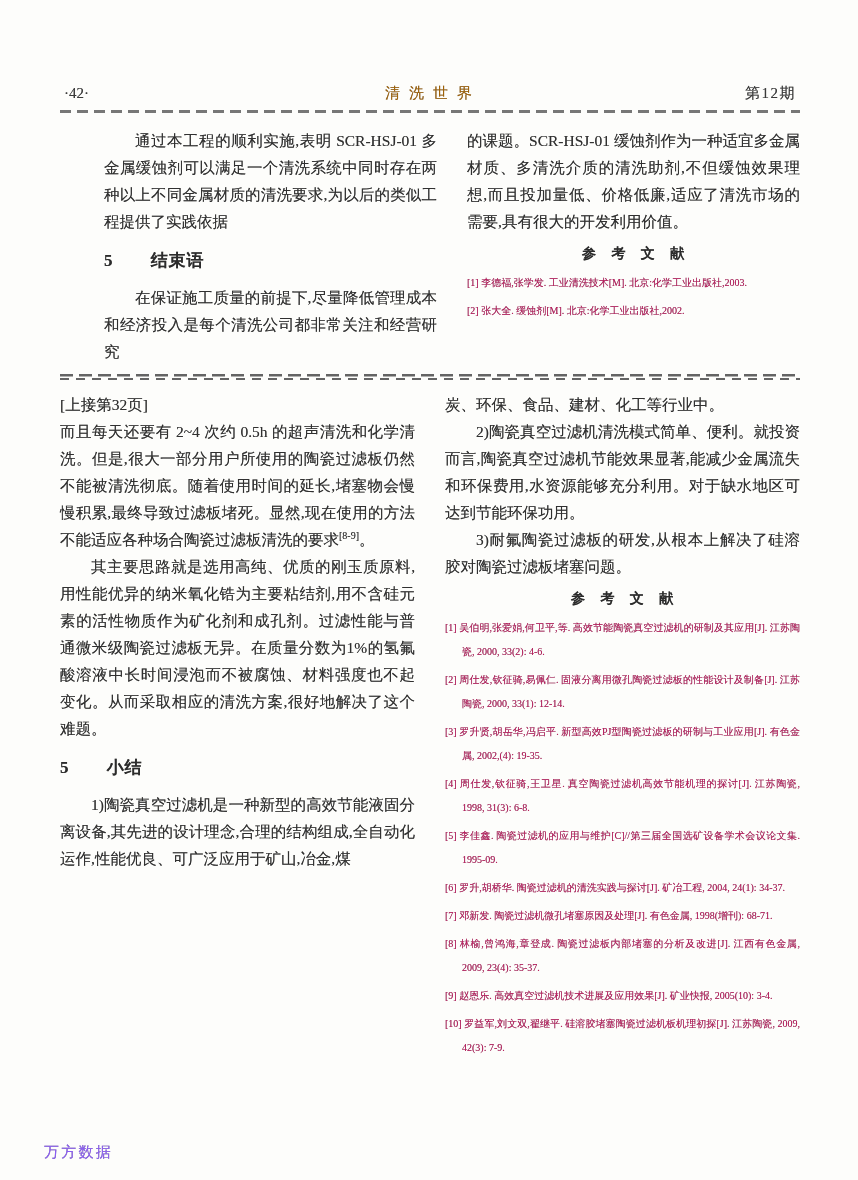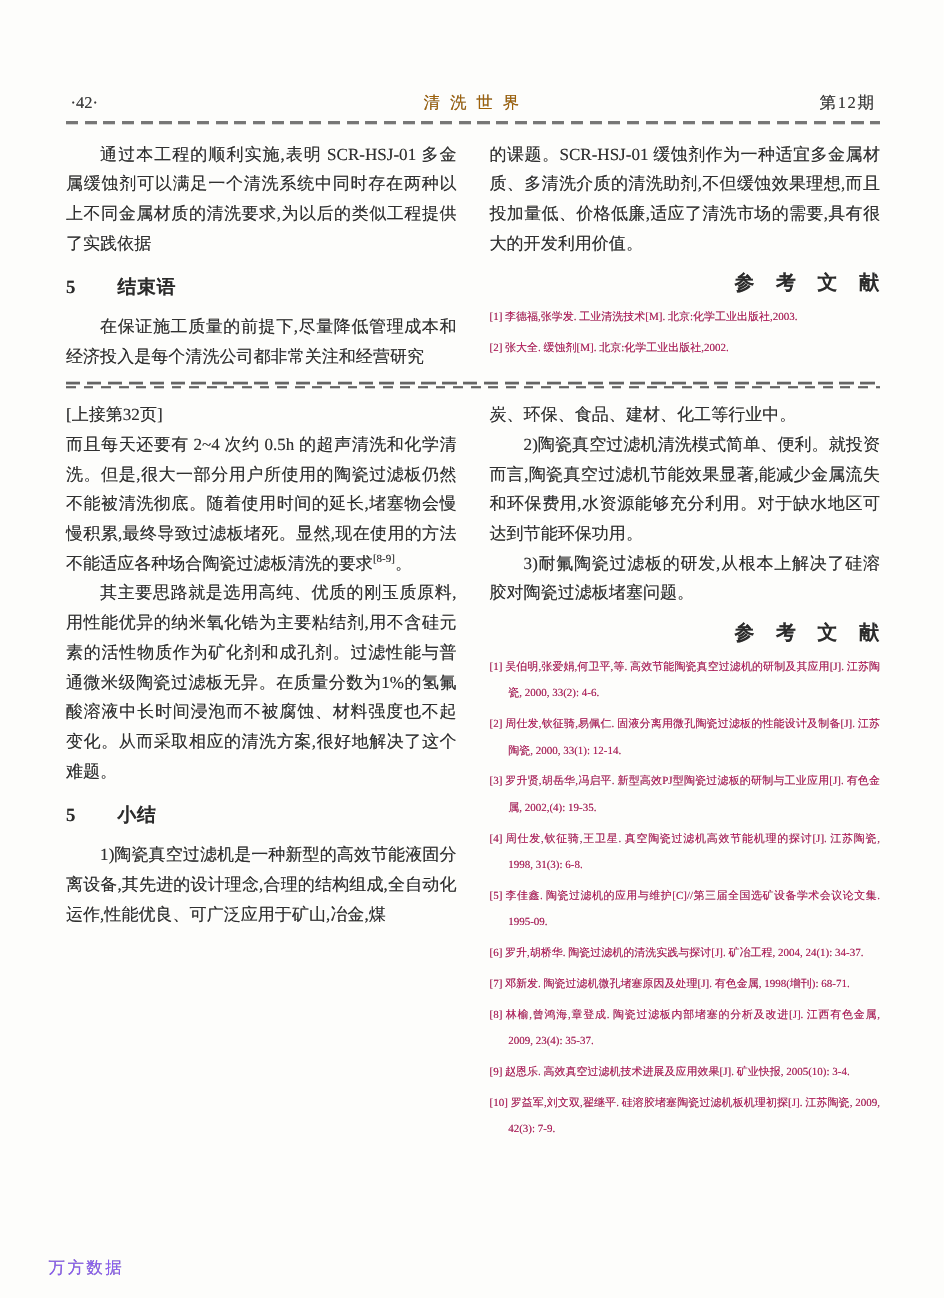--- a/index.html
+++ b/index.html
@@ -38,21 +38,21 @@
   }
 
   
   .two-col {
     display: grid;
     grid-template-columns: 1fr 1fr;
     column-gap: 30px;
     align-items: start;
   }
 
-  .upper { margin-top: 14px; }
+  .upper { margin-top: 14px; margin-left: 44px; }
 
   p.body-text {
     font-size: 15.5px;
     line-height: 27px;
     text-align: justify;
     text-justify: inter-character;
     color: #303030;
   }
   p.indent { text-indent: 2em; }
   sup.cite { font-size: 10px; line-height: 0; }
@@ -60,22 +60,22 @@
   h3.sec-heading {
     font-size: 17px;
     font-weight: bold;
     color: #2b2b2b;
     margin: 14px 0 12px 0;
     letter-spacing: 0.05em;
   }
   h3.sec-heading .sec-no { margin-right: 2.2em; }
 
   h4.ref-heading {
-    text-align: right;
-    font-size: 18px;
+    text-align: center;
+    font-size: 14px;
     font-weight: bold;
     letter-spacing: 0.05em;
     margin: 10px 0 8px 0;
     color: #2b2b2b;
   }
 
   ul.ref-list { list-style: none; }
   ul.ref-list li {
     font-size: 10px;
     line-height: 24px;

